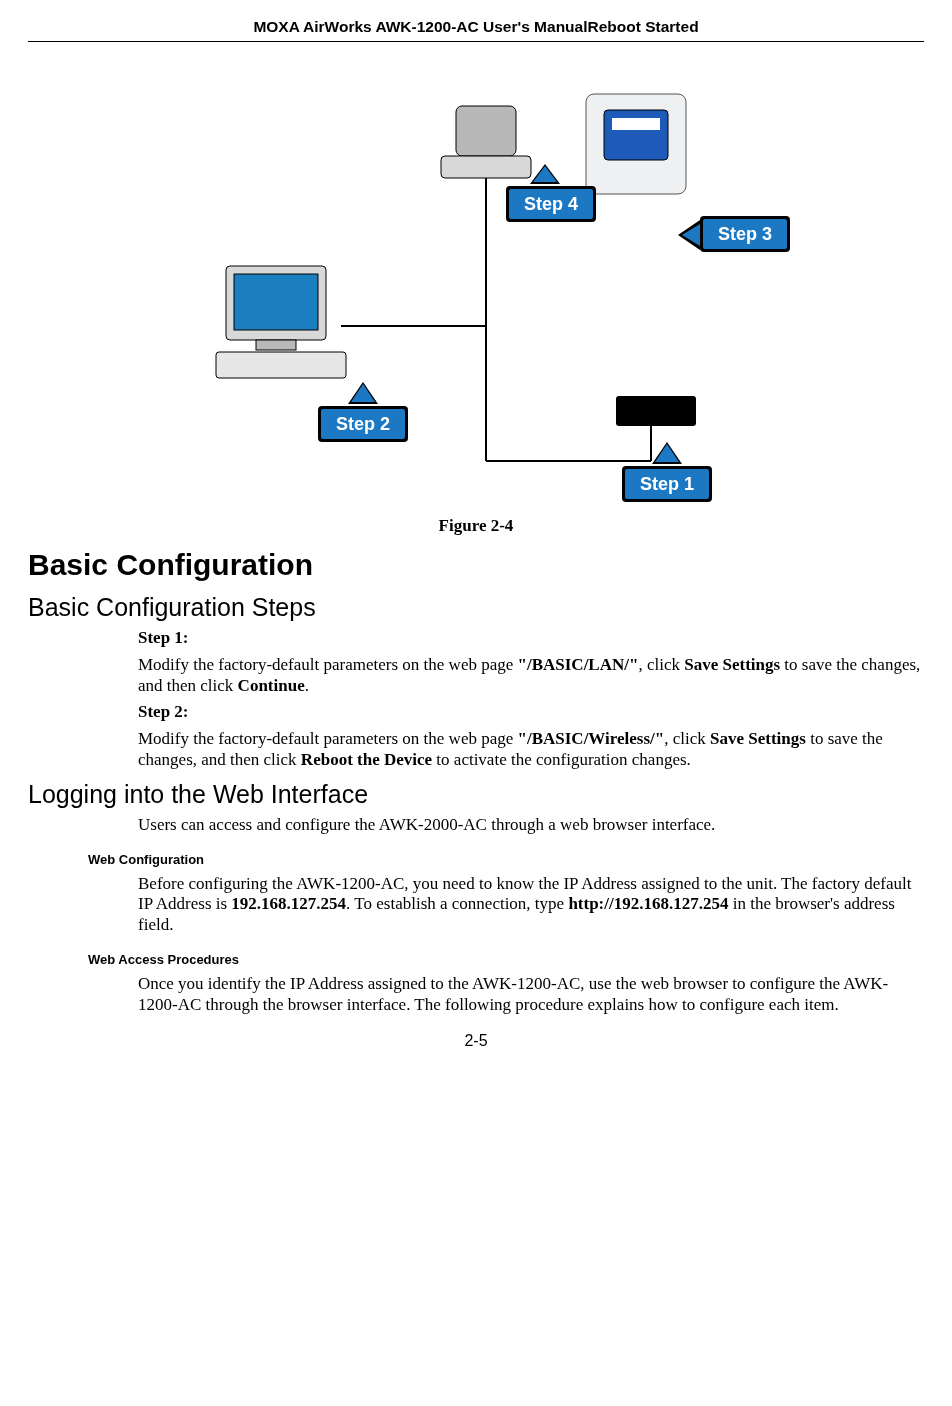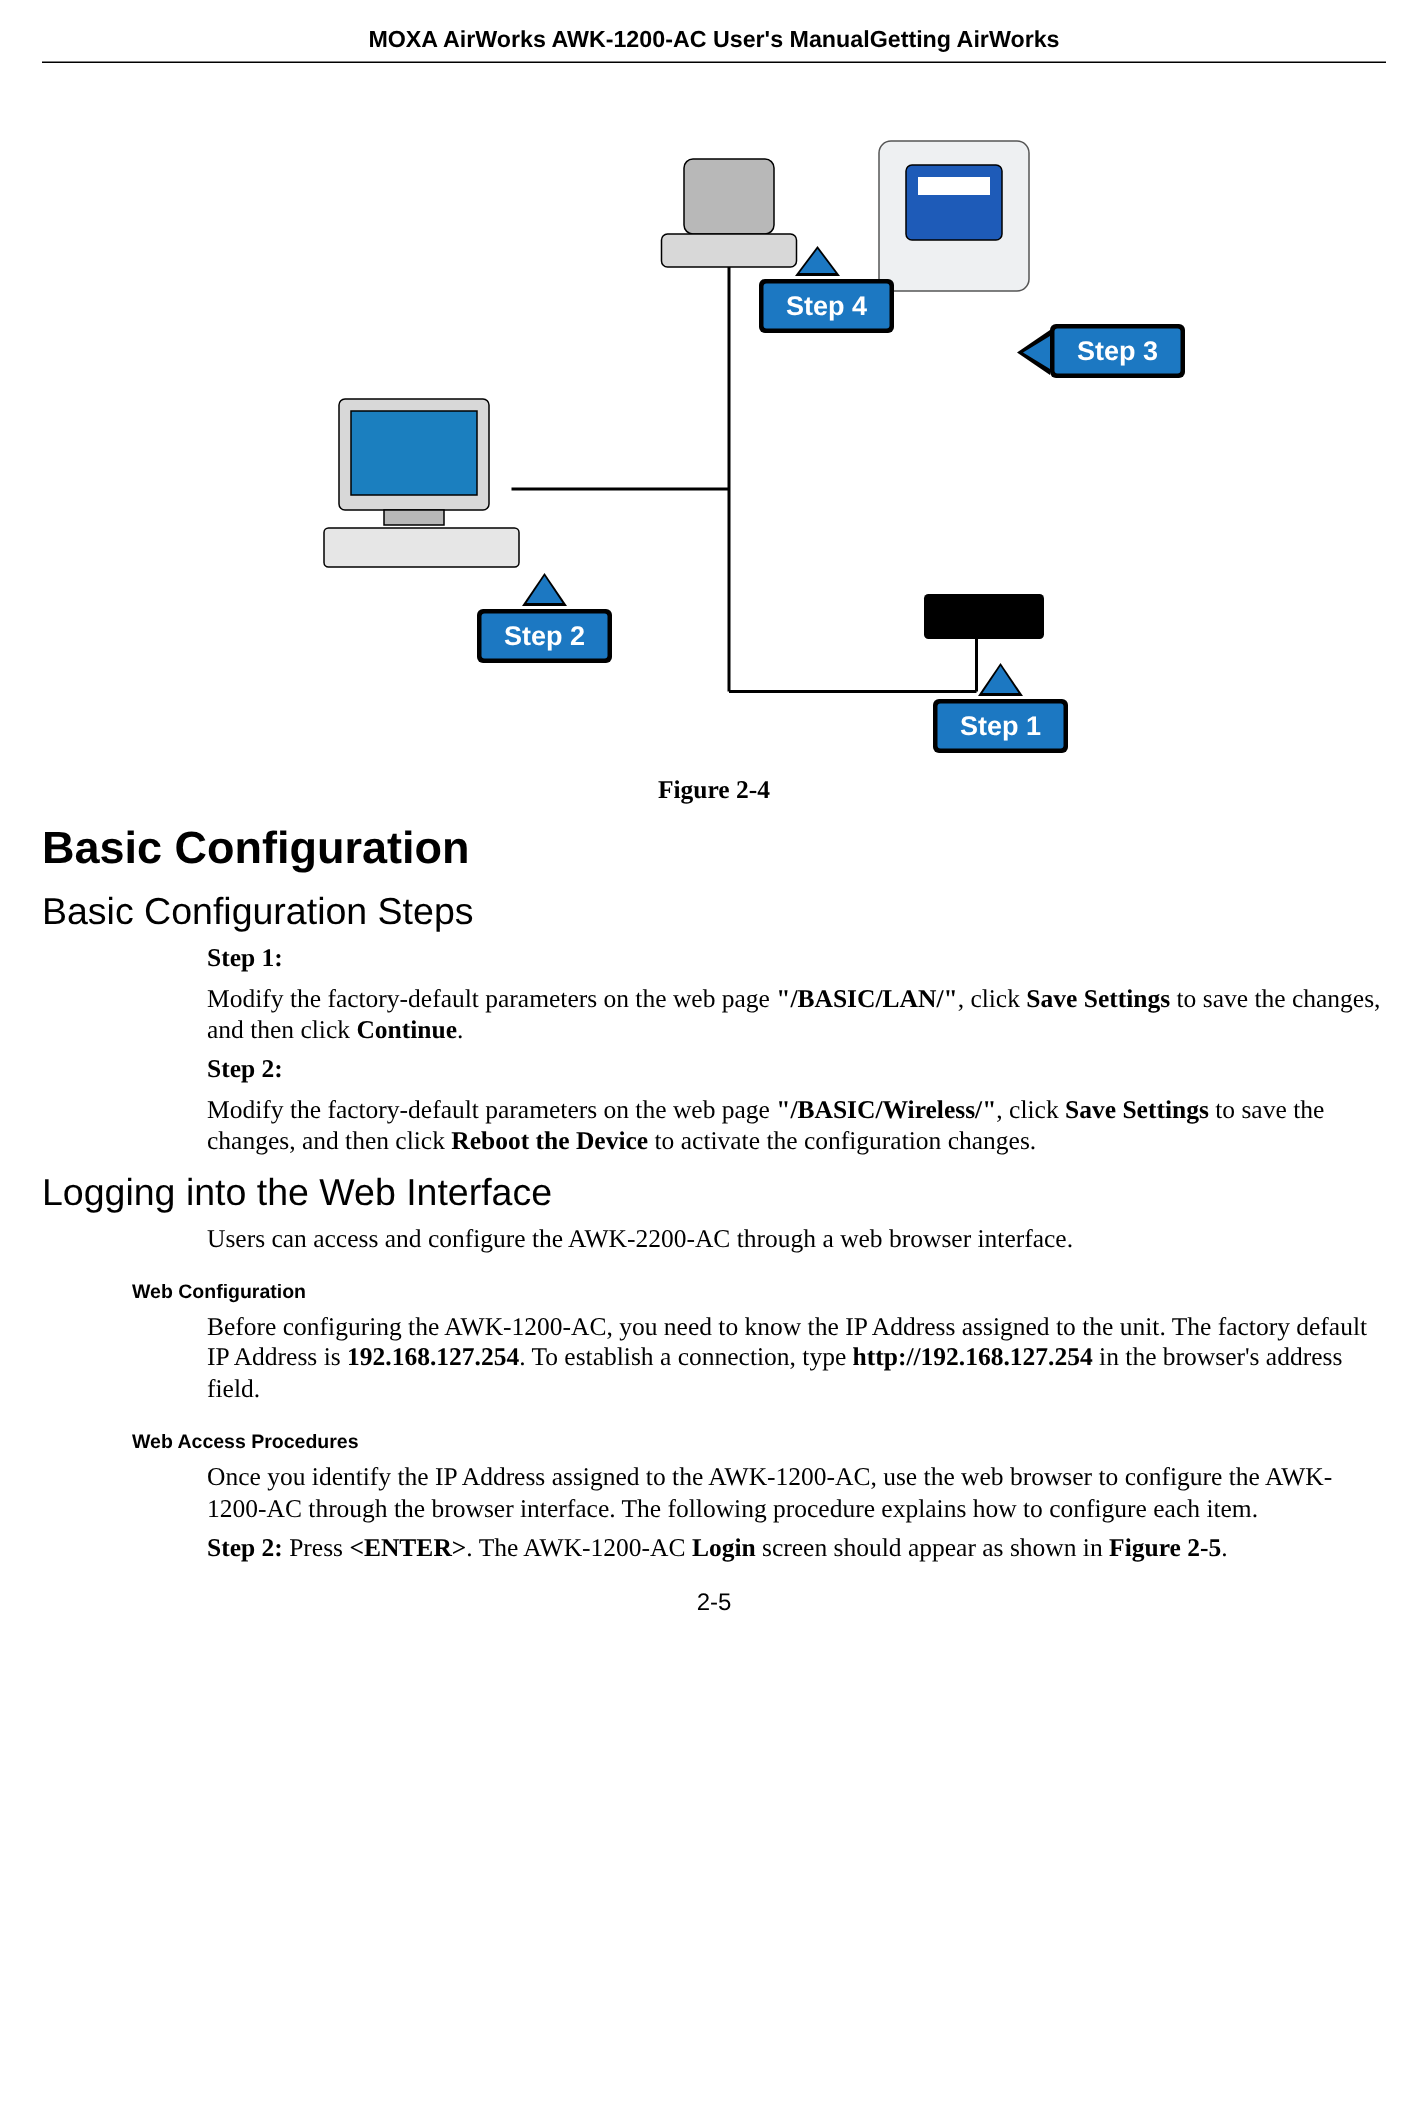--- a/index.html
+++ b/index.html
@@ -62,21 +62,21 @@
     font-size: 16px;
     margin-top: 16px;
   }
   b { font-weight: bold; }
 </style>
 </head>
 <body>
 
 <div class="header-row">
   <span>MOXA AirWorks AWK-1200-AC User's Manual</span>
-  <span>Getting AirWorks</span>
+  <span>Reboot Started</span>
 </div>
 
 <div class="figure-wrap">
   <svg class="figure-svg" width="640" height="440" viewBox="0 0 640 440">
 
     <line x1="185" y1="260" x2="330" y2="260" stroke="#000" stroke-width="2"></line>
     <line x1="330" y1="90" x2="330" y2="395" stroke="#000" stroke-width="2"></line>
     <line x1="330" y1="395" x2="495" y2="395" stroke="#000" stroke-width="2"></line>
     <line x1="495" y1="395" x2="495" y2="350" stroke="#000" stroke-width="2"></line>
 
@@ -140,31 +140,28 @@
   </p>
 
   <p><span class="step-label">Step 2:</span></p>
   <p>
     <span>Modify the factory-default parameters on the web page </span><b>"/BASIC/Wireless/"</b><span>, click </span><b>Save Settings</b><span> to save the changes, and then click </span><b>Reboot the Device</b><span> to activate the configuration changes.</span>
   </p>
 </div>
 
 <h2 class="subsection">Logging into the Web Interface</h2>
 <div class="body-indent">
-  <p>Users can access and configure the AWK-2200-AC through a web browser interface.</p>
+  <p>Users can access and configure the AWK-2000-AC through a web browser interface.</p>
 </div>
 
 <h3 class="subsub">Web Configuration</h3>
 <div class="body-indent">
   <p>
     <span>Before configuring the AWK-1200-AC, you need to know the IP Address assigned to the unit. The factory default IP Address is </span><b>192.168.127.254</b><span>. To establish a connection, type </span><b>http://192.168.127.254</b><span> in the browser's address field.</span>
   </p>
 </div>
 
 <h3 class="subsub">Web Access Procedures</h3>
 <div class="body-indent">
   <p>Once you identify the IP Address assigned to the AWK-1200-AC, use the web browser to configure the AWK-1200-AC through the browser interface. The following procedure explains how to configure each item.</p>
-  <p>
-    <b>Step 2:</b><span> Press </span><b>&lt;ENTER&gt;</b><span>. The AWK-1200-AC </span><b>Login</b><span> screen should appear as shown in </span><b>Figure 2-5</b><span>.</span>
-  </p>
 </div>
 
 <div class="page-num">2-5</div>
 
 </body></html>

